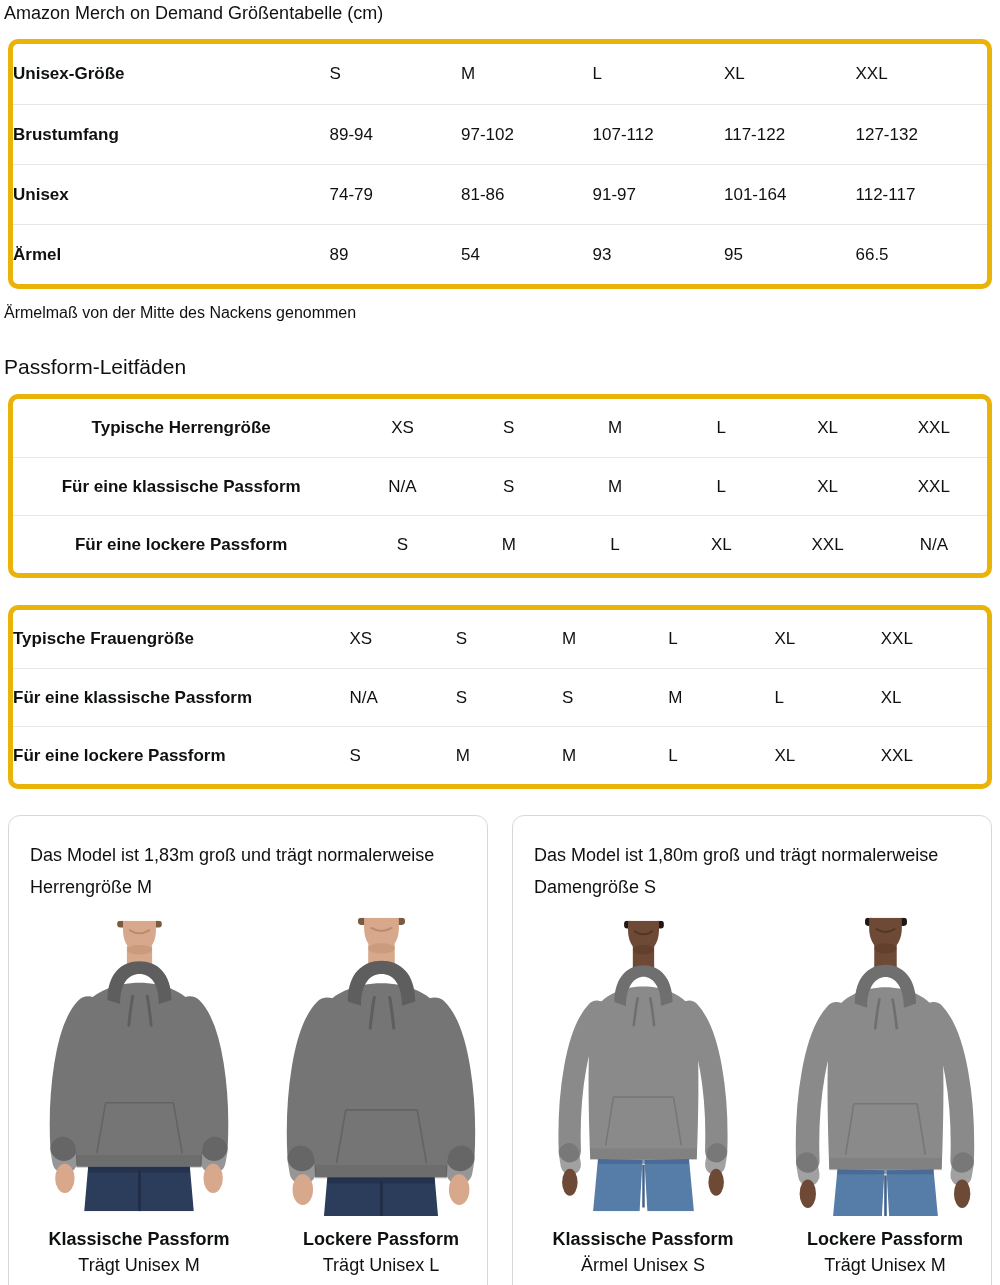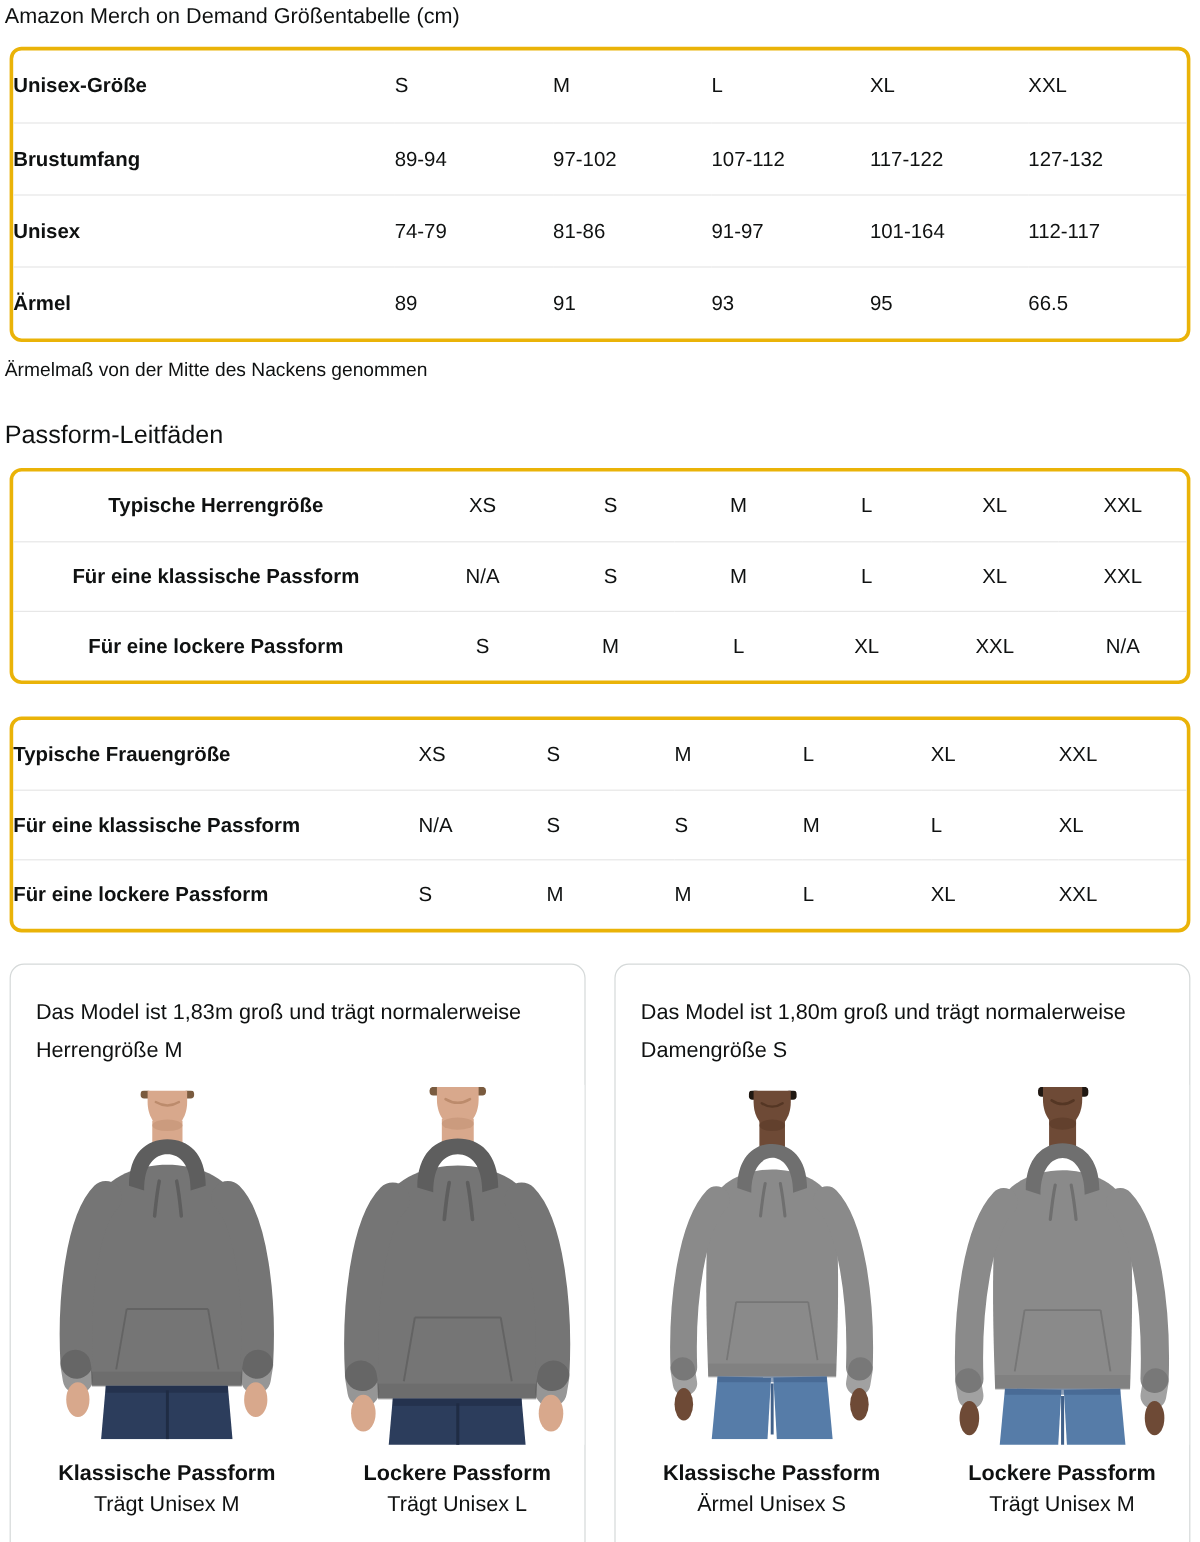--- a/index.html
+++ b/index.html
@@ -12,21 +12,21 @@
   }
   .page { padding: 2px 8px 0 8px; }
 
   .page-title {
     font-size: 18px; font-weight: 400; line-height: 22px;
     margin: 0 0 15px -4px;
   }
 
   table.data-table {
     width: 100%;
-    border: 3px solid #eab308;
+    border: 5px solid #eab308;
     border-radius: 10px;
     border-collapse: separate;
     border-spacing: 0;
     table-layout: fixed;
   }
   table.data-table td {
     font-size: 17px;
     vertical-align: middle;
     padding: 0;
   }
@@ -181,21 +181,21 @@
         <td class="row-label">Unisex</td>
         <td>74-79</td>
         <td>81-86</td>
         <td>91-97</td>
         <td>101-164</td>
         <td>112-117</td>
       </tr>
       <tr>
         <td class="row-label">Ärmel</td>
         <td>89</td>
-        <td>91</td>
+        <td>54</td>
         <td>93</td>
         <td>95</td>
         <td>66.5</td>
       </tr>
     </tbody>
   </table>
 
   <p class="sleeve-note">Ärmelmaß von der Mitte des Nackens genommen</p>
 
   <h2 class="fit-guides-heading">Passform-Leitfäden</h2>

